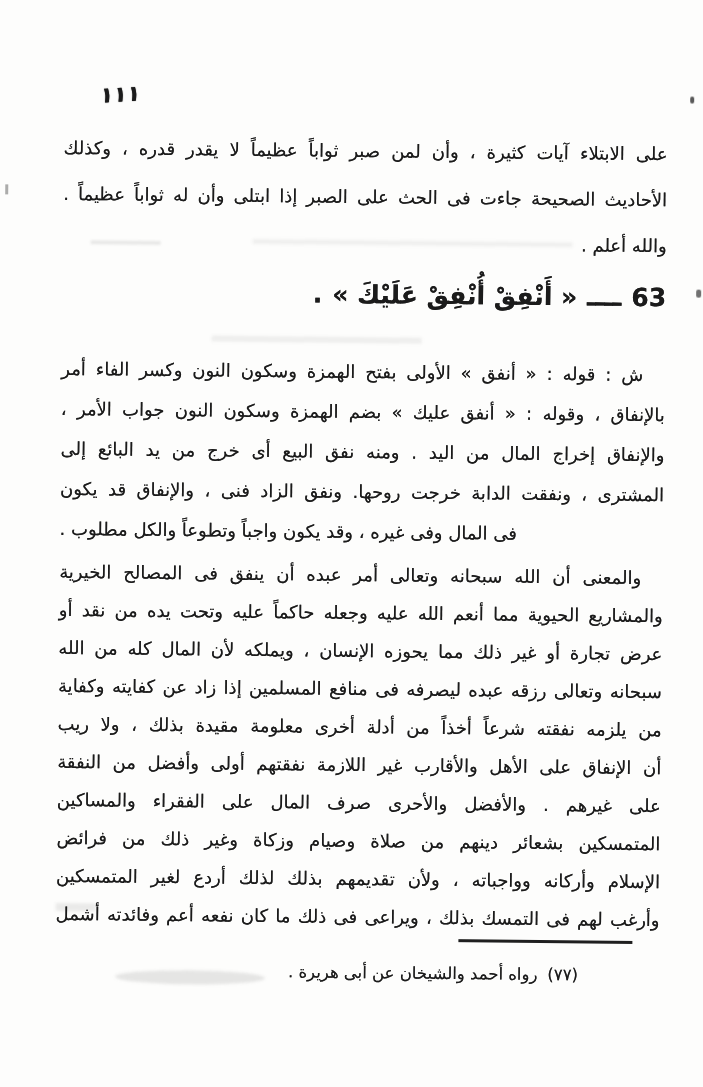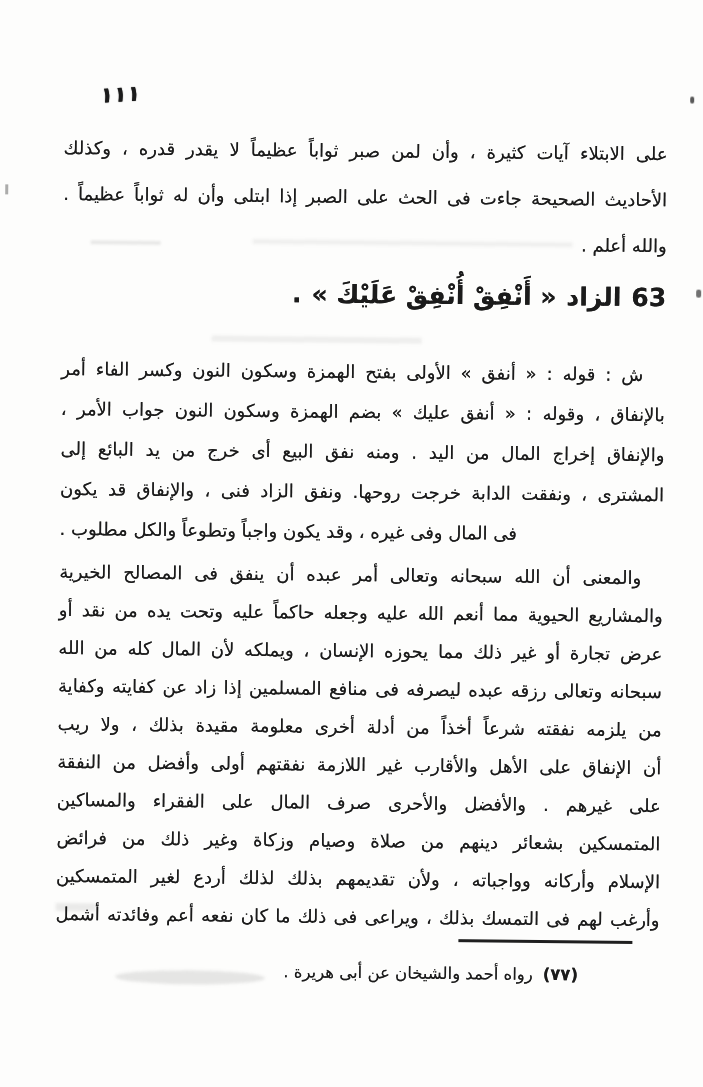--- a/index.html
+++ b/index.html
@@ -59,21 +59,21 @@
     border-top:3px solid #1f1f1f;
     filter:blur(.3px);
   }
   .footnote{
     position:absolute;top:956px;left:60px;width:604px;
     text-align:right;
     font-size:16.5px;line-height:34px;
     text-shadow:0 0 0.5px rgba(25,25,25,.7);
   }
   .footnote .inner{margin-right:81px;}
-  .footnote .marker{margin-left:10px;font-weight:bold;margin-top:48px;}
+  .footnote .marker{margin-left:10px;font-weight:normal;margin-top:48px;}
   
   .speck{position:absolute;pointer-events:none;}
   .n1{left:88px;top:243px;width:70px;height:4px;background:rgba(60,60,60,.10);filter:blur(1px);}
   .n2{left:250px;top:240px;width:320px;height:5px;background:rgba(60,60,60,.07);filter:blur(1.4px);}
   .n3{left:210px;top:337px;width:210px;height:6px;background:rgba(60,60,60,.08);filter:blur(1.4px);}
   .n4{left:120px;top:972px;width:150px;height:14px;background:rgba(70,70,70,.13);filter:blur(1.6px);border-radius:50%;}
   .n5{left:60px;top:906px;width:40px;height:8px;background:rgba(70,70,70,.10);filter:blur(1.5px);}
   .d1{left:686px;top:93px;width:4px;height:7px;background:rgba(20,20,20,.7);border-radius:2px;filter:blur(.4px);}
   .d2{left:694px;top:286px;width:5px;height:8px;background:rgba(20,20,20,.6);border-radius:2px;filter:blur(.4px);}
   .d3{left:2px;top:188px;width:3px;height:10px;background:rgba(20,20,20,.35);filter:blur(.5px);}
@@ -96,21 +96,21 @@
     <div class="speck d3"></div>
 
     <div class="col p1" style="top:128px;">
       <div class="bline">على الابتلاء آيات كثيرة ، وأن لمن صبر ثواباً عظيماً لا يقدر قدره ، وكذلك</div>
       <div class="bline">الأحاديث الصحيحة جاءت فى الحث على الصبر إذا ابتلى وأن له ثواباً عظيماً .</div>
       <div class="bline endright">والله أعلم .</div>
     </div>
 
     <div class="heading">
       <span class="heading-inner">
-        <span>63</span><span class="gap"></span><span>الزاد</span><span class="gap"></span><span>« أَنْفِقْ أُنْفِقْ عَلَيْكَ »</span><span class="gap"></span><span>.</span>
+        <span>63</span><span class="gap"></span><span>ــــ</span><span class="gap"></span><span>« أَنْفِقْ أُنْفِقْ عَلَيْكَ »</span><span class="gap"></span><span>.</span>
       </span>
     </div>
 
     <div class="col" style="top:352px;">
       <div class="bline indent">ش : قوله : « أنفق » الأولى بفتح الهمزة وسكون النون وكسر الفاء أمر</div>
       <div class="bline">بالإنفاق ، وقوله : « أنفق عليك » بضم الهمزة وسكون النون جواب الأمر ،</div>
       <div class="bline">والإنفاق إخراج المال من اليد . ومنه نفق البيع أى خرج من يد البائع إلى</div>
       <div class="bline">المشترى ، ونفقت الدابة خرجت روحها. ونفق الزاد فنى ، والإنفاق قد يكون</div>
       <div class="bline endleft">فى المال وفى غيره ، وقد يكون واجباً وتطوعاً والكل مطلوب .</div>
     </div>

